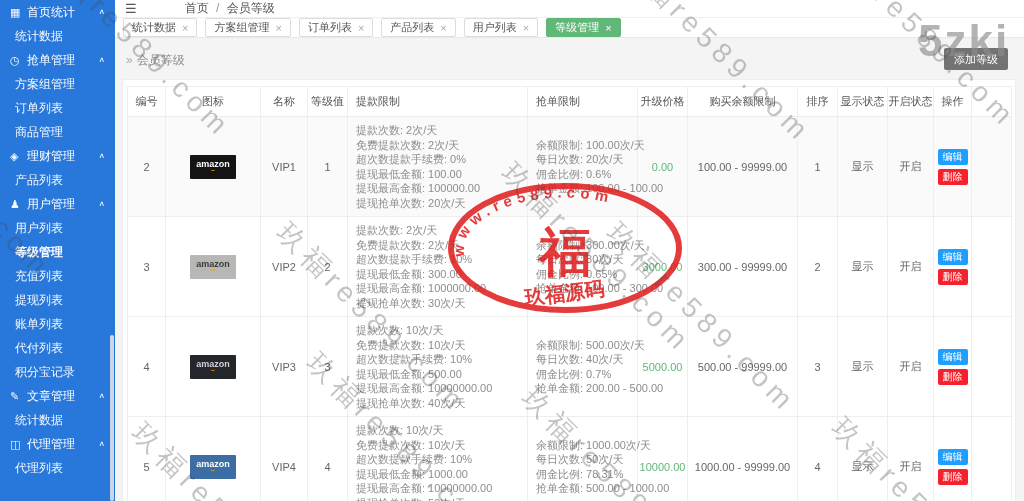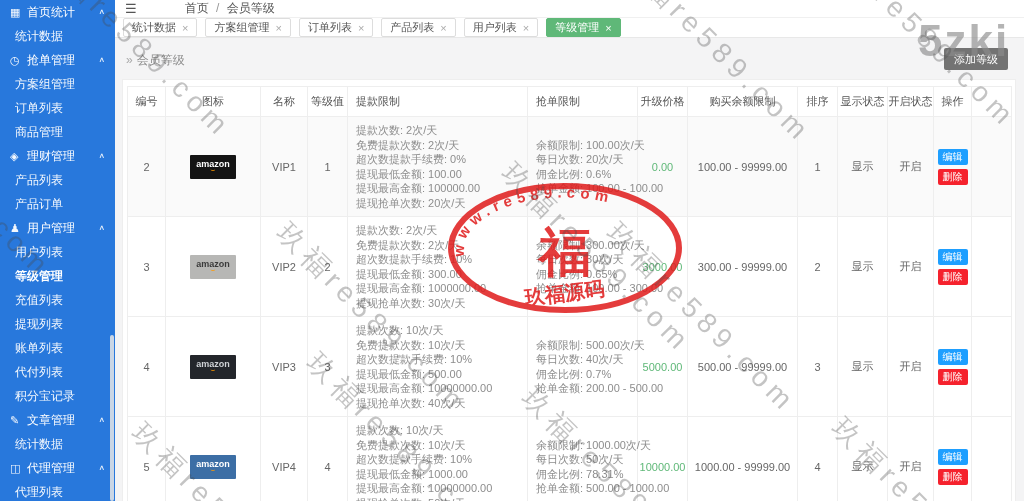--- a/index.html
+++ b/index.html
@@ -87,21 +87,20 @@
         </div>
         <div class="side-item">方案组管理</div>
         <div class="side-item">订单列表</div>
         <div class="side-item">商品管理</div>
         <div class="side-header">
           <span class="side-icon">◈</span>
           <span class="side-label">理财管理</span>
           <span class="chev">∧</span>
         </div>
         <div class="side-item">产品列表</div>
-        <div class="side-item">产品订单</div>
         <div class="side-header">
           <span class="side-icon">♟</span>
           <span class="side-label">用户管理</span>
           <span class="chev">∧</span>
         </div>
         <div class="side-item">用户列表</div>
         <div class="side-item active">等级管理</div>
         <div class="side-item">充值列表</div>
         <div class="side-item">提现列表</div>
         <div class="side-item">账单列表</div>

